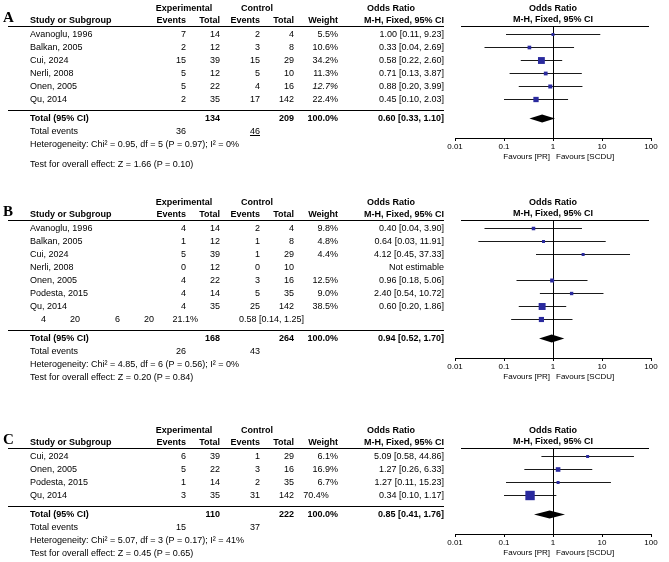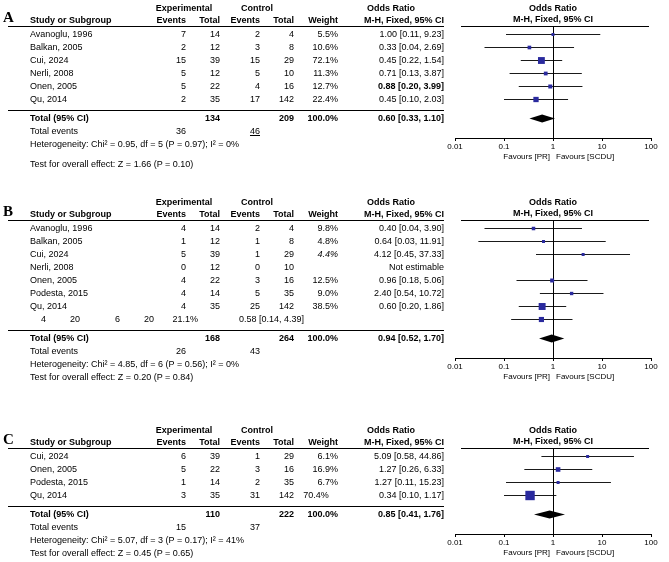--- a/index.html
+++ b/index.html
@@ -46,38 +46,38 @@
         <div class="cell" style="width: 40px;">3</div>
         <div class="cell" style="width: 34px;">8</div>
         <div class="cell" style="width: 44px;">10.6%</div>
         <div class="cell" style="width: 106px;">0.33 [0.04, 2.69]</div>
       </div><div class="row" style="top: 52px;">
         <div class="cell c-study" style="width: 140px;">Cui, 2024</div>
         <div class="cell" style="width: 38px;">15</div>
         <div class="cell" style="width: 34px;">39</div>
         <div class="cell" style="width: 40px;">15</div>
         <div class="cell" style="width: 34px;">29</div>
-        <div class="cell" style="width: 44px;">72.1%</div>
-        <div class="cell" style="width: 106px;">0.45 [0.22, 1.54]</div>
+        <div class="cell" style="width: 44px;">34.2%</div>
+        <div class="cell" style="width: 106px;">0.58 [0.22, 2.60]</div>
       </div><div class="row" style="top: 65px;">
         <div class="cell c-study" style="width: 140px;">Nerli, 2008</div>
         <div class="cell" style="width: 38px;">5</div>
         <div class="cell" style="width: 34px;">12</div>
         <div class="cell" style="width: 40px;">5</div>
         <div class="cell" style="width: 34px;">10</div>
         <div class="cell" style="width: 44px;">11.3%</div>
         <div class="cell" style="width: 106px;">0.71 [0.13, 3.87]</div>
       </div><div class="row" style="top: 78px;">
         <div class="cell c-study" style="width: 140px;">Onen, 2005</div>
         <div class="cell" style="width: 38px;">5</div>
         <div class="cell" style="width: 34px;">22</div>
         <div class="cell" style="width: 40px;">4</div>
         <div class="cell" style="width: 34px;">16</div>
-        <div class="cell" style="width: 44px;">12.7%</div>
-        <div class="cell" style="width: 106px; font-weight: bold;">0.88 [0.20, 3.99]</div>
+        <div class="cell" style="width: 44px; font-style: italic;">12.7%</div>
+        <div class="cell" style="width: 106px;">0.88 [0.20, 3.99]</div>
       </div><div class="row" style="top: 91px;">
         <div class="cell c-study" style="width: 140px;">Qu, 2014</div>
         <div class="cell" style="width: 38px;">2</div>
         <div class="cell" style="width: 34px;">35</div>
         <div class="cell" style="width: 40px;">17</div>
         <div class="cell" style="width: 34px;">142</div>
         <div class="cell" style="width: 44px;">22.4%</div>
         <div class="cell" style="width: 106px;">0.45 [0.10, 2.03]</div>
       </div><div class="hline" style="left: 8px; width: 436px; top: 108px;"></div><div class="row" style="top: 110px;">
         <div class="cell c-study b" style="width: 140px;">Total (95% CI)</div>
@@ -140,21 +140,21 @@
         <div class="cell" style="width: 40px;">1</div>
         <div class="cell" style="width: 34px;">8</div>
         <div class="cell" style="width: 44px;">4.8%</div>
         <div class="cell" style="width: 106px;">0.64 [0.03, 11.91]</div>
       </div><div class="row" style="top: 52px;">
         <div class="cell c-study" style="width: 140px;">Cui, 2024</div>
         <div class="cell" style="width: 38px;">5</div>
         <div class="cell" style="width: 34px;">39</div>
         <div class="cell" style="width: 40px;">1</div>
         <div class="cell" style="width: 34px;">29</div>
-        <div class="cell" style="width: 44px; font-style: italic;">4.4%</div>
+        <div class="cell" style="width: 44px;">4.4%</div>
         <div class="cell" style="width: 106px;">4.12 [0.45, 37.33]</div>
       </div><div class="row" style="top: 65px;">
         <div class="cell c-study" style="width: 140px;">Nerli, 2008</div>
         <div class="cell" style="width: 38px;">0</div>
         <div class="cell" style="width: 34px;">12</div>
         <div class="cell" style="width: 40px;">0</div>
         <div class="cell" style="width: 34px;">10</div>
         <div class="cell" style="width: 44px;"></div>
         <div class="cell" style="width: 106px;">Not estimable</div>
       </div><div class="row" style="top: 78px;">
@@ -180,21 +180,21 @@
         <div class="cell" style="width: 40px;">25</div>
         <div class="cell" style="width: 34px;">142</div>
         <div class="cell" style="width: 44px;">38.5%</div>
         <div class="cell" style="width: 106px;">0.60 [0.20, 1.86]</div>
       </div><div class="row" style="top: 117px;">
         <div class="cell" style="width: 38px;">4</div>
         <div class="cell" style="width: 34px;">20</div>
         <div class="cell" style="width: 40px;">6</div>
         <div class="cell" style="width: 34px;">20</div>
         <div class="cell" style="width: 44px;">21.1%</div>
-        <div class="cell" style="width: 106px;">0.58 [0.14, 4.39]</div>
+        <div class="cell" style="width: 106px;">0.58 [0.14, 1.25]</div>
       </div><div class="hline" style="left: 8px; width: 436px; top: 134px;"></div><div class="row" style="top: 136px;">
         <div class="cell c-study b" style="width: 140px;">Total (95% CI)</div>
         <div class="cell b" style="width: 38px;"></div>
         <div class="cell b" style="width: 34px;">168</div>
         <div class="cell b" style="width: 40px;"></div>
         <div class="cell b" style="width: 34px;">264</div>
         <div class="cell b" style="width: 44px;">100.0%</div>
         <div class="cell b" style="width: 106px;">0.94 [0.52, 1.70]</div>
       </div><div class="row" style="top: 149px;">
         <div class="cell c-study" style="width: 140px;">Total events</div>

